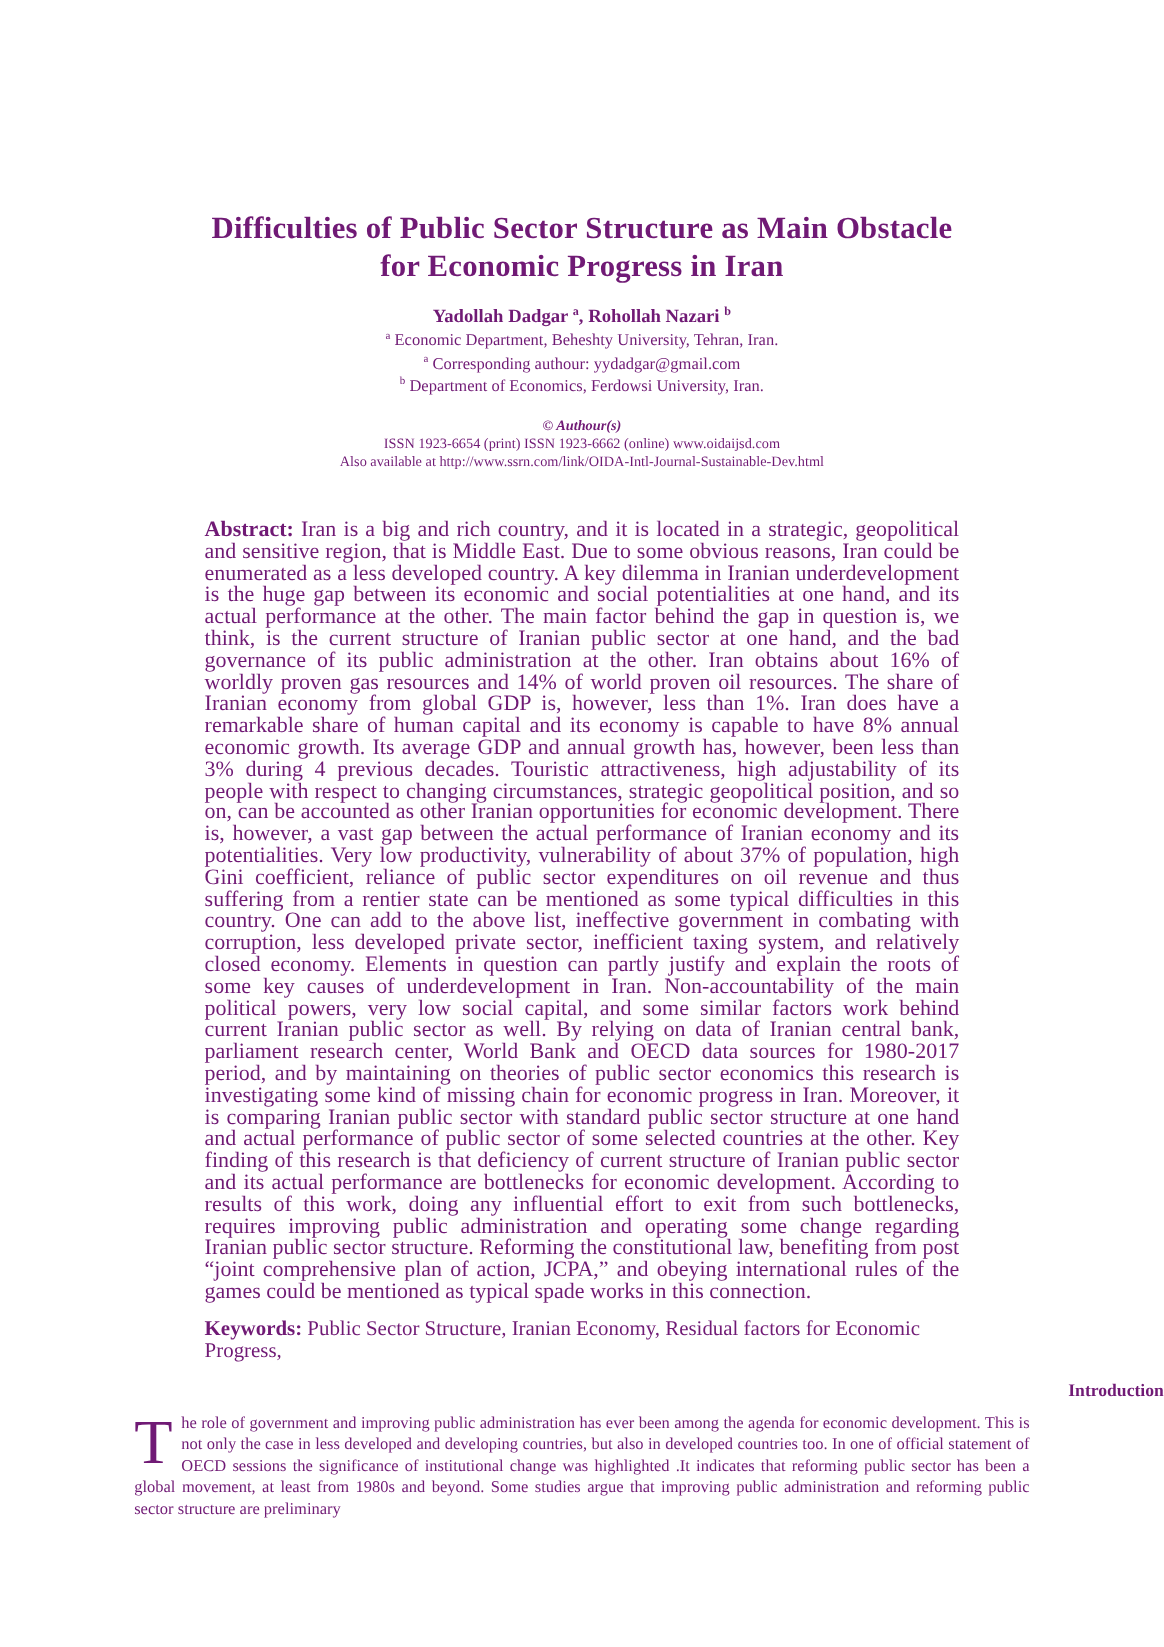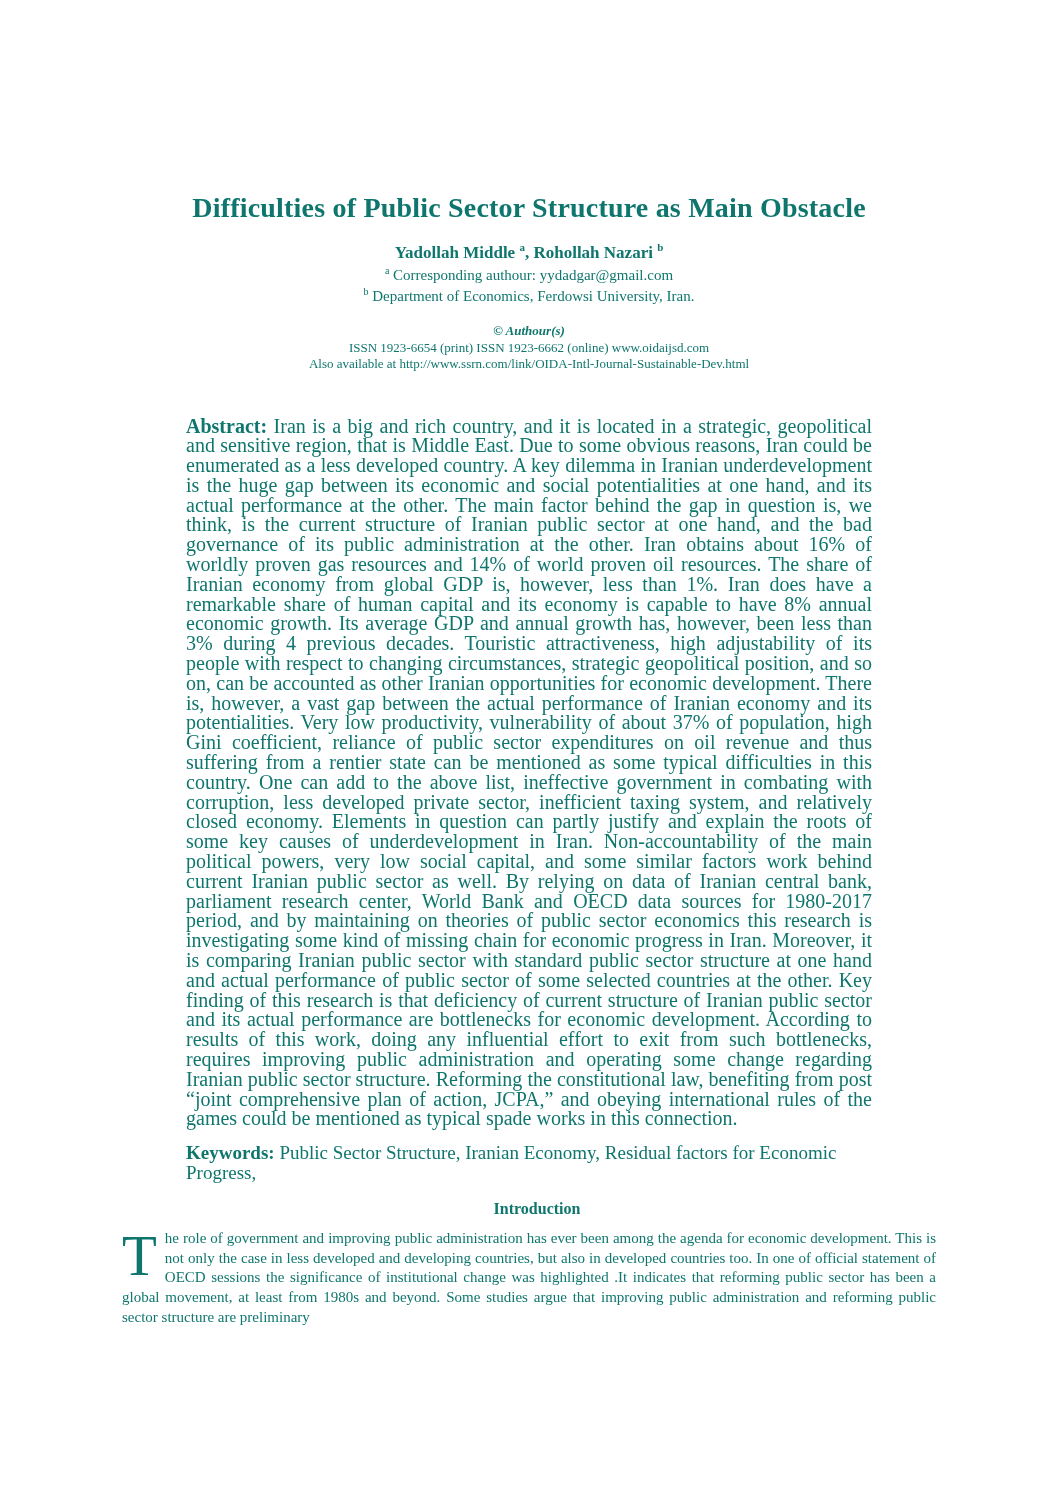--- a/index.html
+++ b/index.html
@@ -2,21 +2,21 @@
 <html><head>
 <meta charset="utf-8">
 <style>
   * { box-sizing: border-box; }
   html, body { margin: 0; padding: 0; background: #ffffff; }
   .page {
     width: 1058px;
     height: 1497px;
     margin: 0 auto;
     background: #ffffff;
-    color: #0f766e;
+    color: #701a75;
     font-family: "Liberation Serif", "DejaVu Serif", serif;
     overflow: hidden;
     position: relative;
   }
   .head { padding-top: 190px; text-align: center; }
   .title {
     font-size: 28px;
     font-weight: bold;
     line-height: 35px;
     letter-spacing: 0.2px;
@@ -57,21 +57,21 @@
     width: 686px;
     margin: 14px auto 0 auto;
     font-size: 19px;
     line-height: 20px;
     text-align: left;
   }
   .intro-heading {
     margin: 16px 0 0 16px;
     font-size: 16px;
     font-weight: bold;
-    text-align: center;
+    text-align: right;
     line-height: 20px;
   }
   .intro {
     width: 814px;
     margin: 10px auto 0 auto;
     font-size: 15px;
     line-height: 19.6px;
     text-align: justify;
   }
   .dropcap {
@@ -84,25 +84,27 @@
 </style>
 </head>
 <body>
 
 <div class="page">
 
   <div class="head">
 
     <div class="title">
       <div>Difficulties of Public Sector Structure as Main Obstacle</div>
+      <div>for Economic Progress in Iran</div>
     </div>
 
-    <div class="authors"><span>Yadollah Middle </span><sup class="mark">a</sup><span>, </span><span>Rohollah Nazari </span><sup class="mark">b</sup></div>
+    <div class="authors"><span>Yadollah Dadgar </span><sup class="mark">a</sup><span>, </span><span>Rohollah Nazari </span><sup class="mark">b</sup></div>
 
     <div class="affils">
+      <div class="affil"><sup>a</sup> <span>Economic Department, Beheshty University, Tehran, Iran.</span></div>
       <div class="affil"><sup>a</sup> <span>Corresponding authour: yydadgar@gmail.com</span></div>
       <div class="affil"><sup>b</sup> <span>Department of Economics, Ferdowsi University, Iran.</span></div>
     </div>
 
     <div class="copyright">
       <div class="copy-first">© Authour(s)</div>
       <div>ISSN 1923-6654 (print) ISSN 1923-6662 (online) www.oidaijsd.com</div>
       <div>Also available at http://www.ssrn.com/link/OIDA-Intl-Journal-Sustainable-Dev.html</div>
     </div>
 

